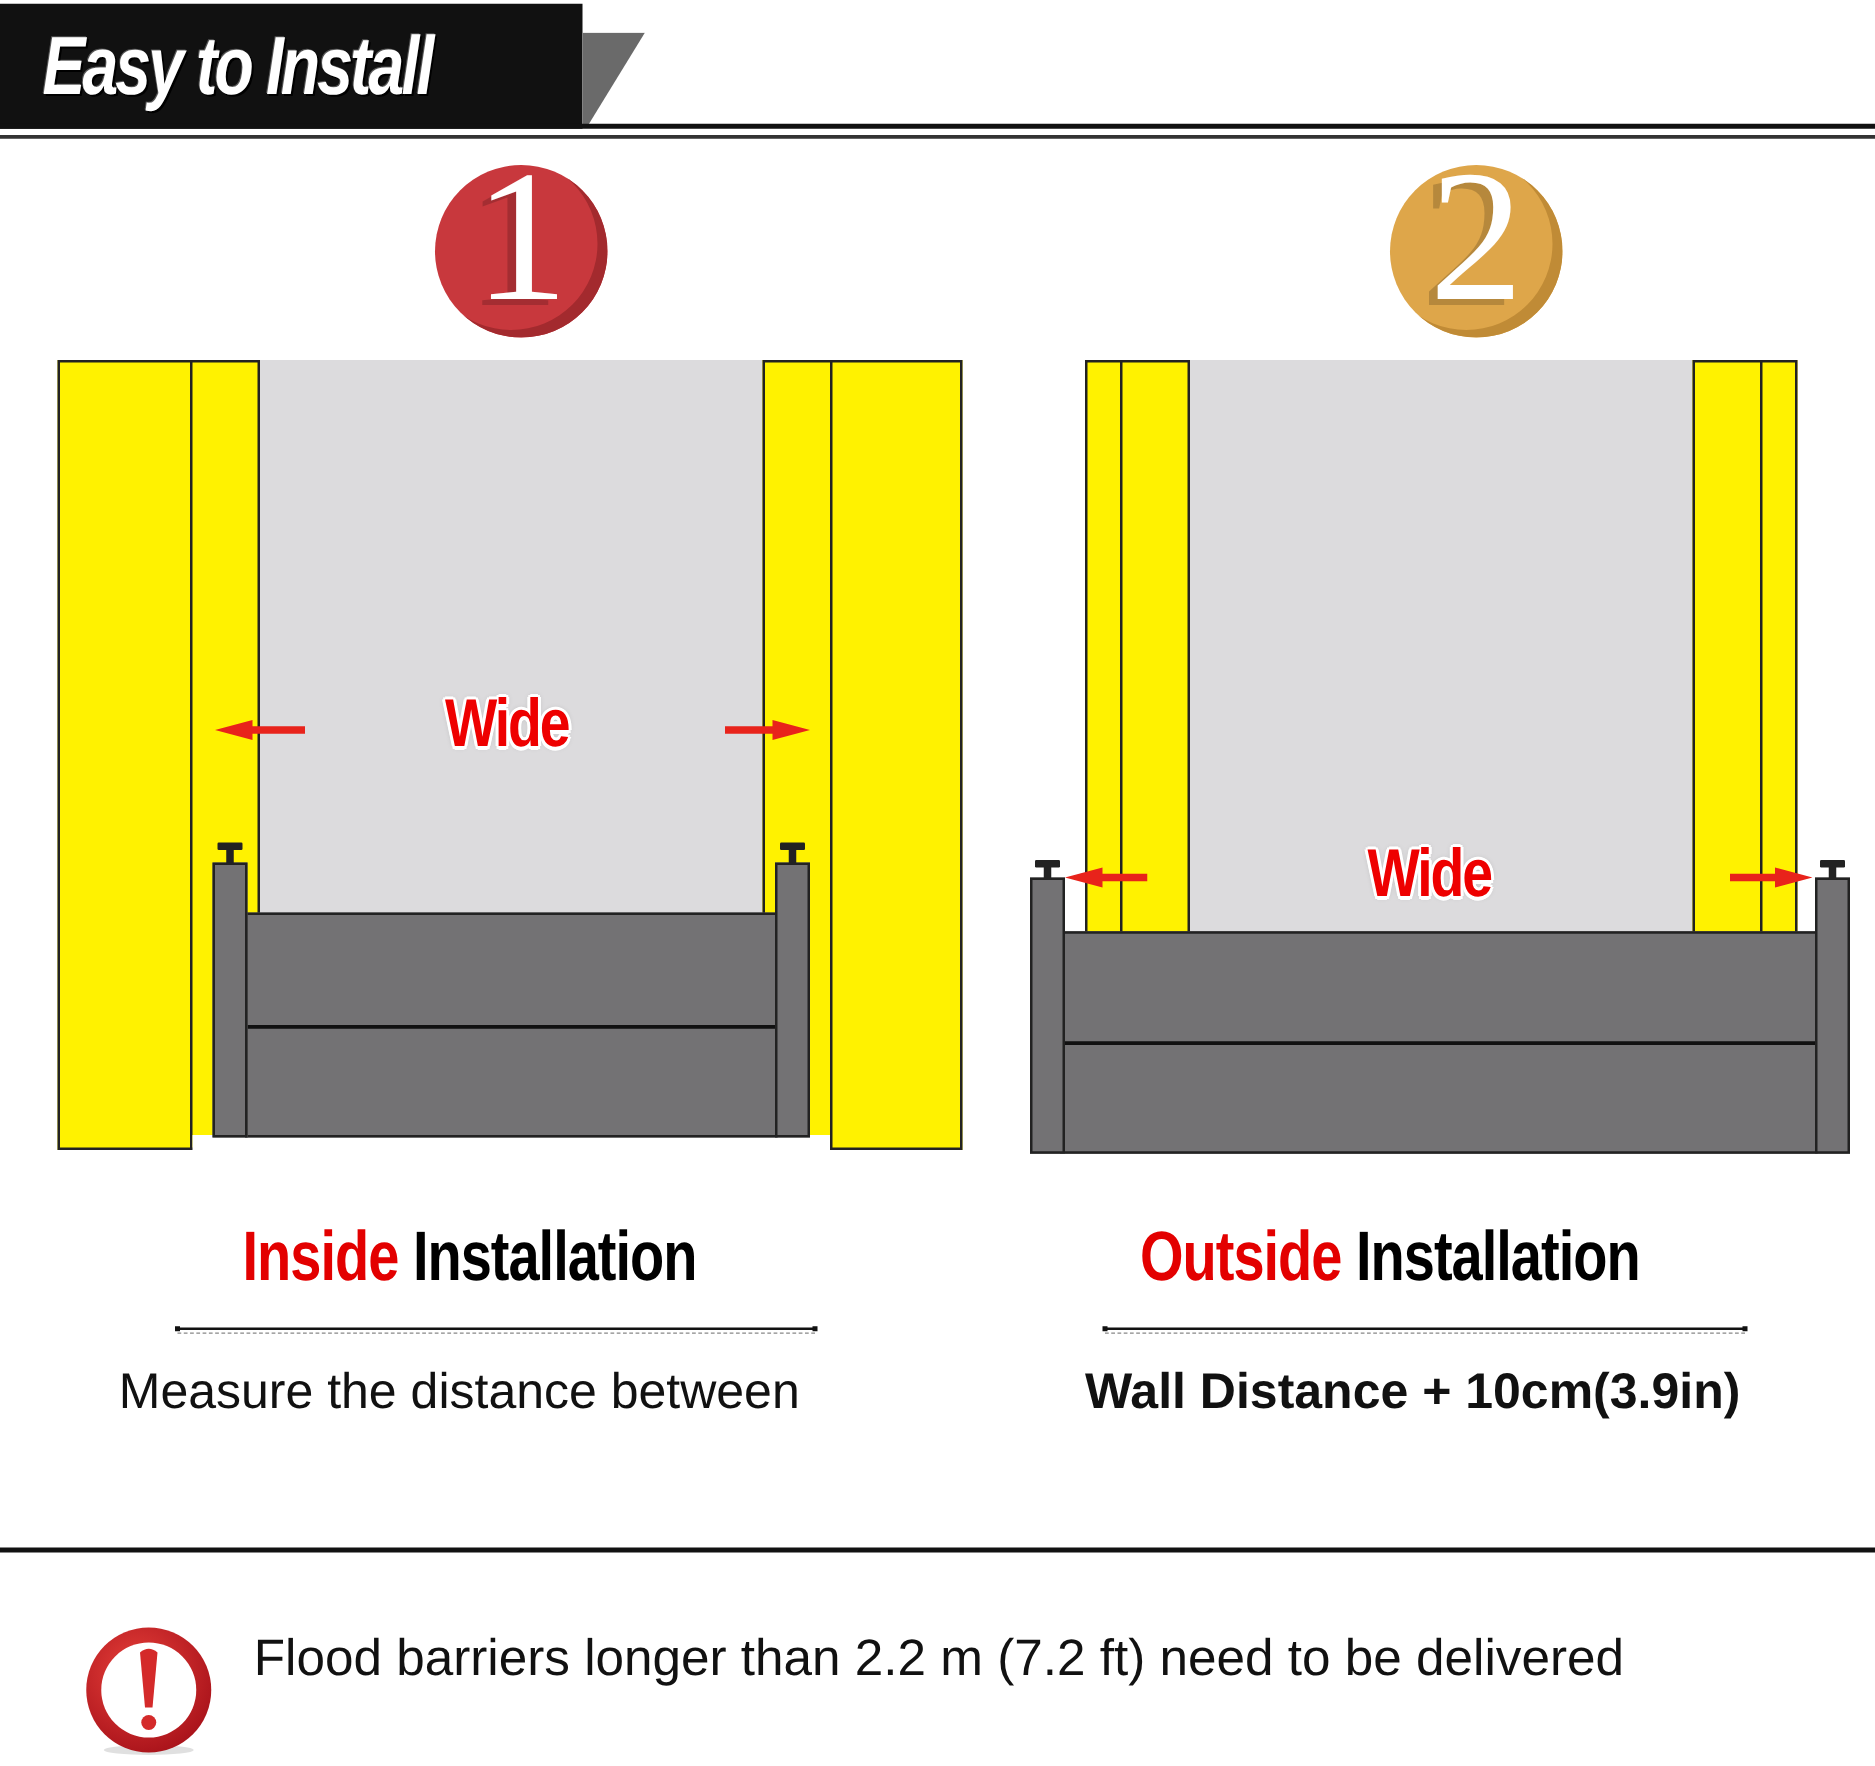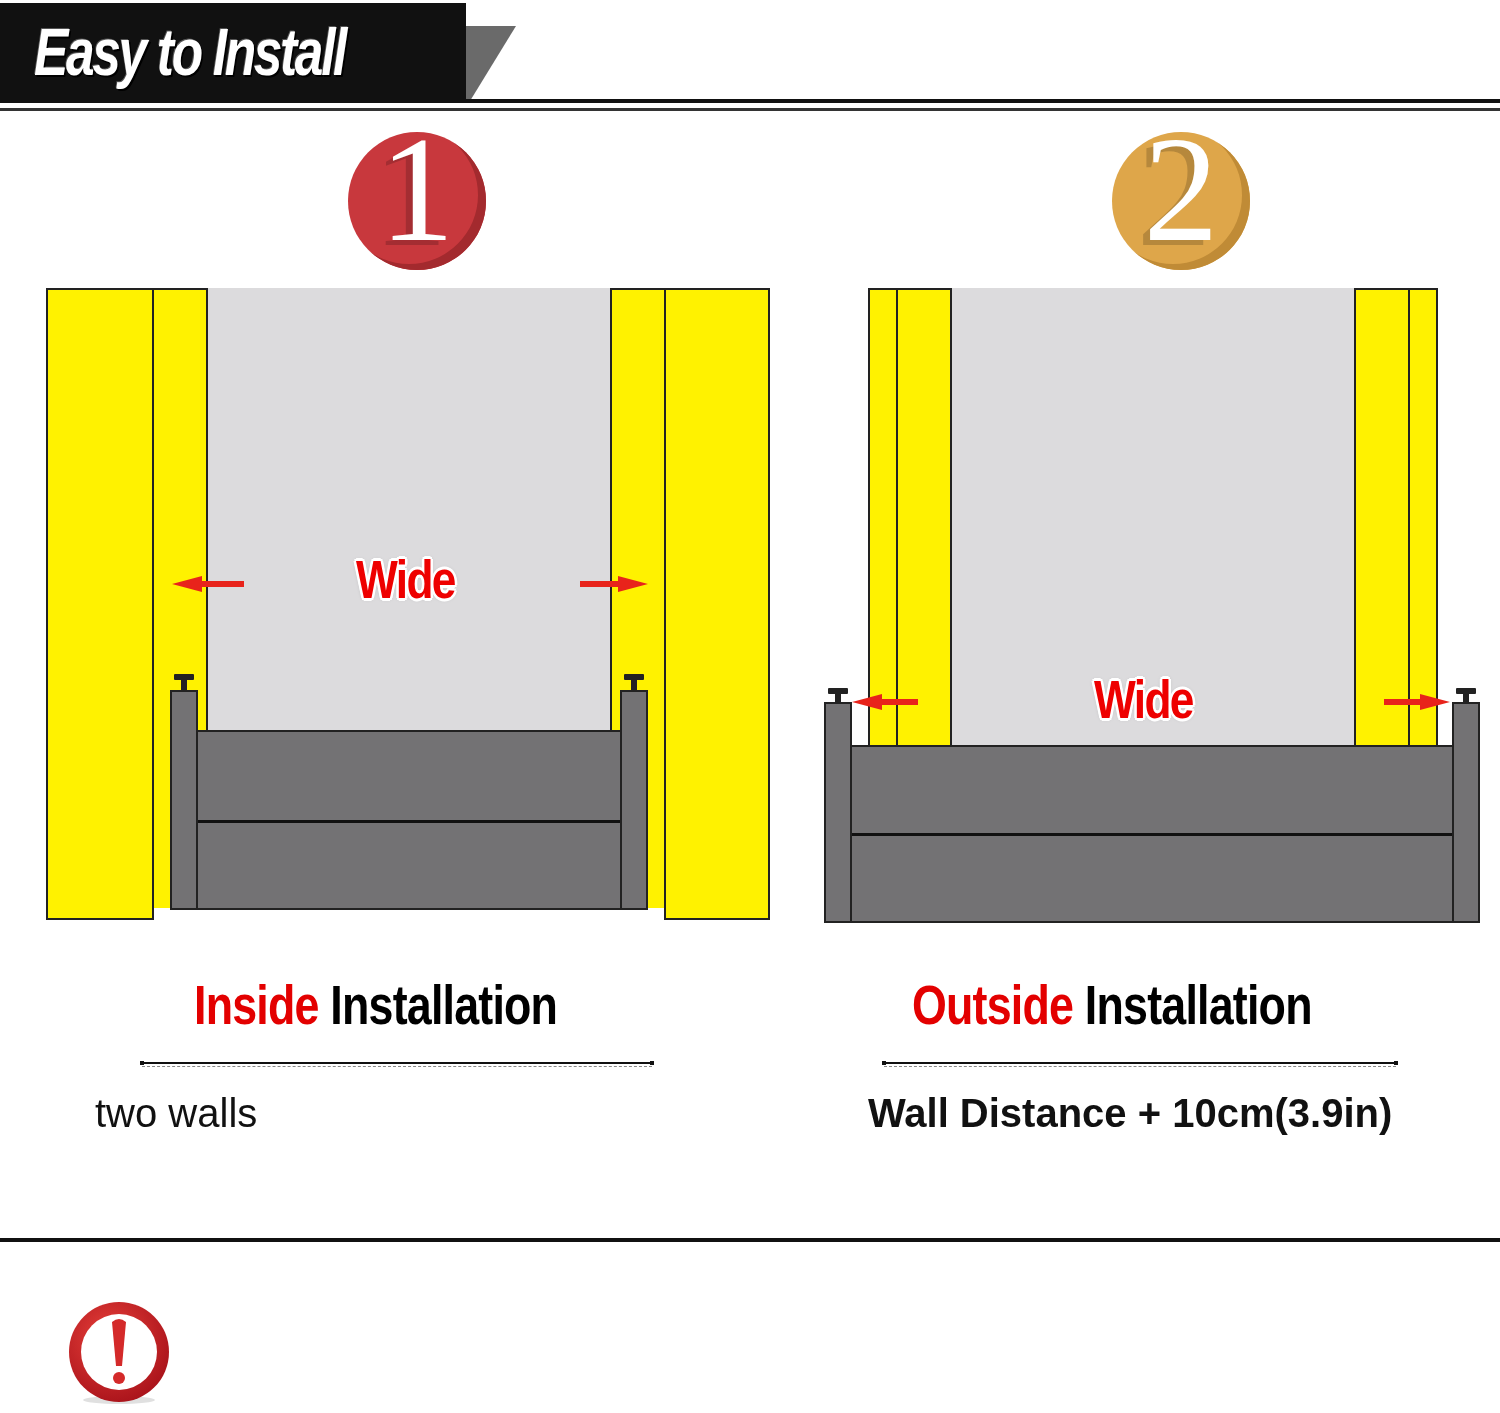--- a/index.html
+++ b/index.html
@@ -162,21 +162,21 @@
   </svg>
   <div class="wide-label" style="left:1094px; top:668px;">Wide</div>
 </div>
 
 <div class="caption-title" style="left:194px; top:972px;">
   <span class="red">Inside</span>
   <span class="black">Installation</span>
 </div>
 <div class="dash-rule" style="left:142px; top:1062px; width:510px;"></div>
 <div class="caption-body" style="left:95px; top:1085px;">
-  <div>two walls</div>
+  <div>Measure the distance between</div>
 </div>
 
 <div class="caption-title" style="left:912px; top:972px;">
   <span class="red">Outside</span>
   <span class="black">Installation</span>
 </div>
 <div class="dash-rule" style="left:884px; top:1062px; width:512px;"></div>
 <div class="caption-body" style="left:868px; top:1085px;font-weight:bold;">
   <div>Wall Distance + 10cm(3.9in)</div>
 </div>
@@ -190,13 +190,14 @@
       <stop offset="100%" stop-color="#a8121a"></stop>
     </radialGradient>
   </defs>
   <ellipse cx="53" cy="100" rx="36" ry="4" fill="rgba(0,0,0,0.12)"></ellipse>
   <circle cx="53" cy="52" r="50" fill="url(#rg)"></circle>
   <circle cx="53" cy="52" r="38" fill="#ffffff"></circle>
   <path d="M46 22 Q53 16 60 22 L56 66 L50 66 Z" fill="#d42a2a"></path>
   <circle cx="53" cy="78" r="6" fill="#d42a2a"></circle>
 </svg>
 <div class="warn-text">
+  <div>Flood barriers longer than 2.2 m (7.2 ft) need to be delivered</div>
 </div>
 
 </body></html>

